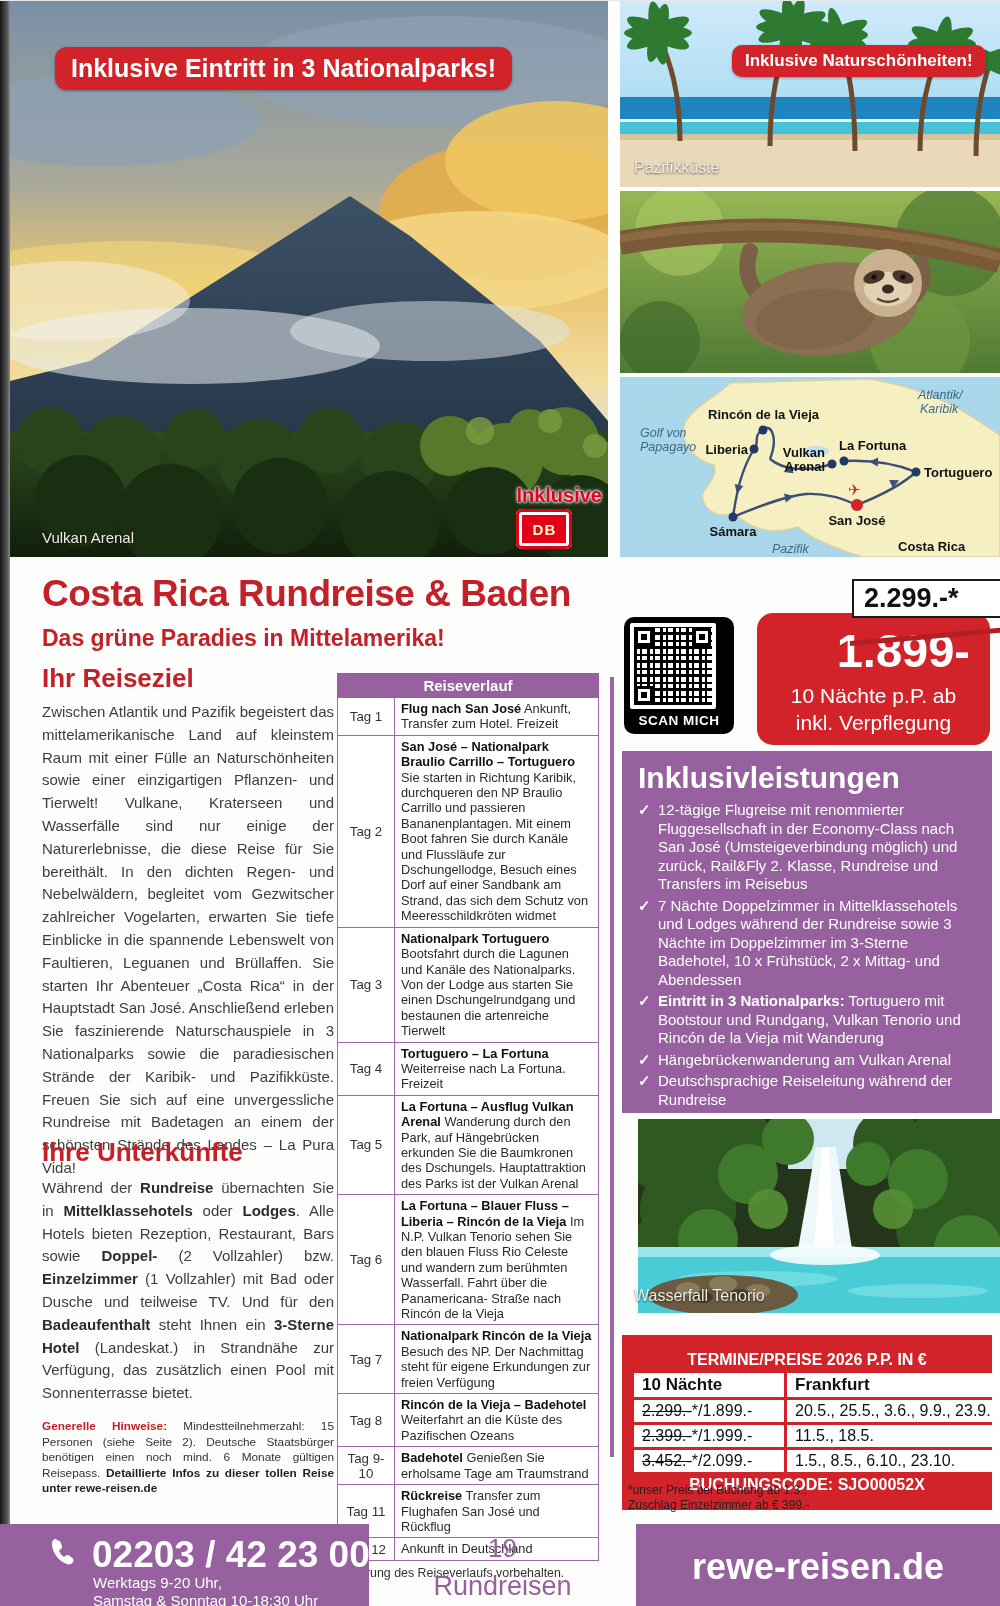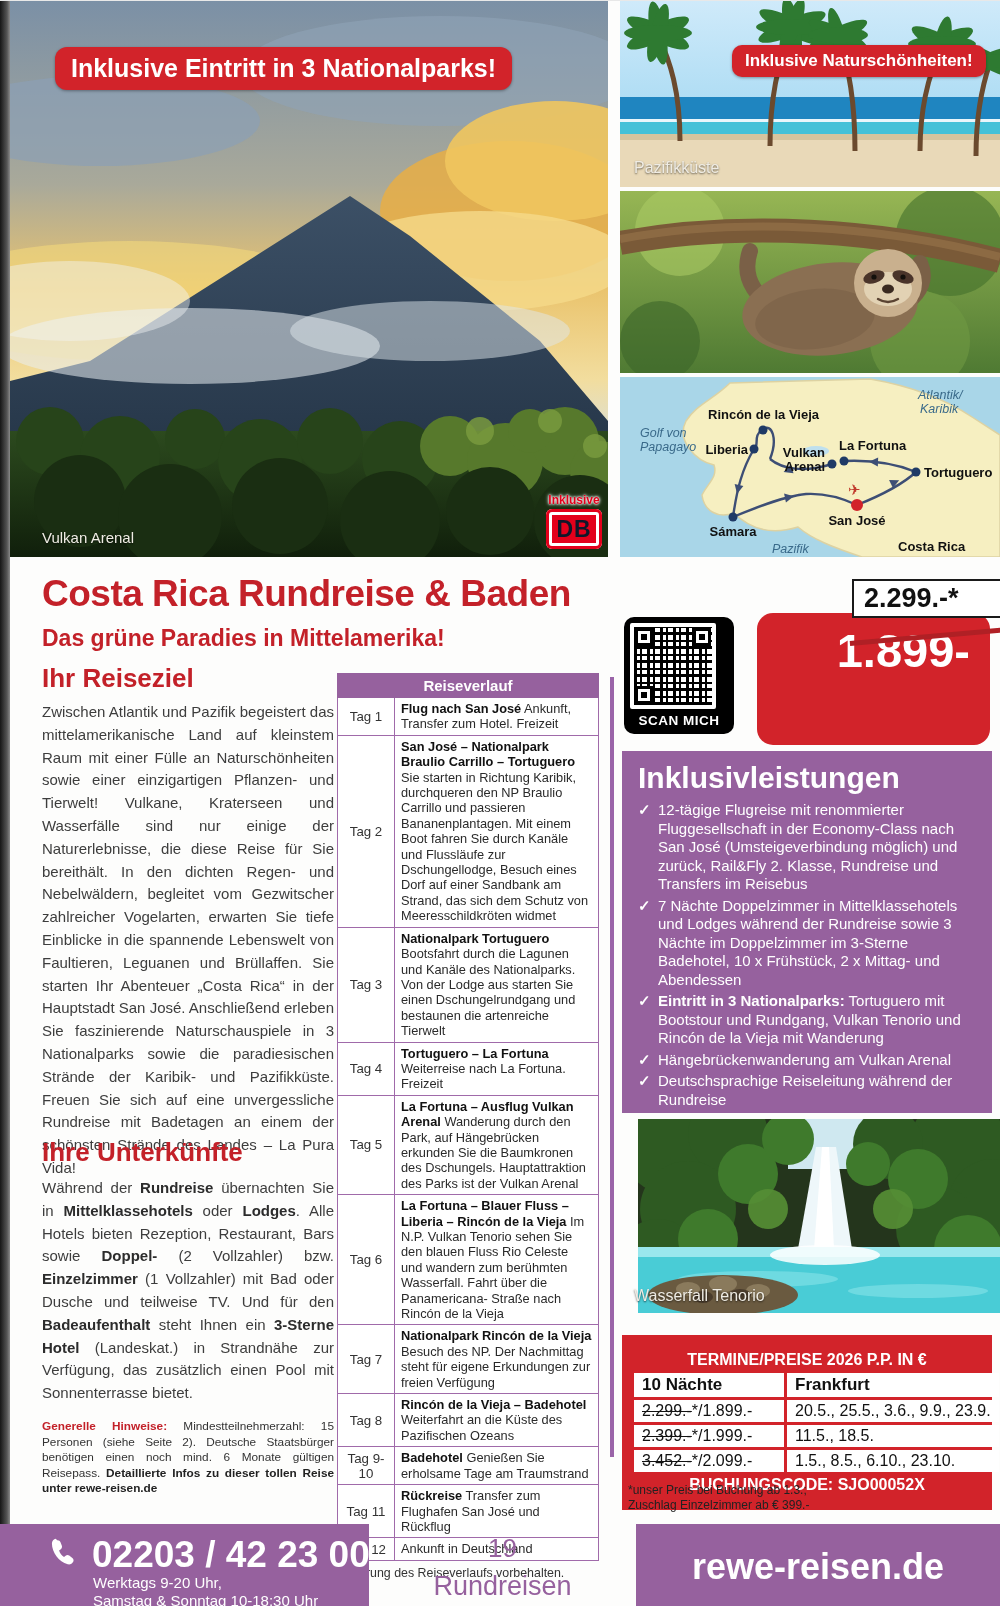--- a/index.html
+++ b/index.html
@@ -7,25 +7,25 @@
         font-family:"Liberation Sans",sans-serif;color:#3d3d3d;margin:1px auto;}
   .abs{position:absolute;}
   
   .edge-left{left:0;top:0;width:10px;height:1523px;background:linear-gradient(90deg,#161616,#555 70%,#8a8a8a);}
   .photo{overflow:hidden;}
   .photo svg{display:block;}
   .banner{background:#d2232a;color:#fff;font-weight:bold;border-radius:12px;
           padding:7px 16px;white-space:nowrap;box-shadow:0 1px 3px rgba(0,0,0,.35);}
   .photo-caption{color:#efece4;text-shadow:0 1px 2px rgba(0,0,0,.6);font-size:15px;}
   .db-wrap{text-align:center;}
-  .db-inklusive{color:#e3001b;font-weight:bold;font-size:12px;
+  .db-inklusive{color:#e3001b;font-weight:bold;font-size:20px;
      text-shadow:0 0 2px #fff,0 0 3px #fff,0 0 4px #fff;display:block;margin-bottom:2px;}
   .db-box{width:56px;height:40px;background:#e3001b;border-radius:6px;display:flex;align-items:center;justify-content:center;
      box-shadow:inset 0 0 0 3px #e3001b, inset 0 0 0 6px #fff;}
-  .db-box span{color:#0f172a;font-weight:bold;font-size:23px;letter-spacing:1px;}
+  .db-box span{color:#fef9c3;font-weight:bold;font-size:15px;letter-spacing:1px;}
   
   .title{color:#c32129;font-weight:bold;font-size:37px;letter-spacing:-.5px;white-space:nowrap;}
   .subtitle{color:#c32129;font-weight:bold;font-size:23px;}
   .h-red{color:#c32129;font-weight:bold;font-size:26px;}
   .body-txt{font-size:15px;line-height:22.8px;text-align:justify;color:#3d3d3d;}
   .body-txt b{color:#2c2c2c;}
   .small-note{font-size:11.8px;line-height:15.6px;text-align:justify;color:#333;}
   .small-note .red{color:#c32129;font-weight:bold;}
   .small-note b{color:#222;}
   
@@ -368,20 +368,24 @@
     <div class="qr">
       <div class="qrf tl"></div>
         <div class="qrf tr"></div>
         <div class="qrf bl"></div>
     </div>
     <div class="qr-label">SCAN MICH</div>
   </div>
 
   <div class="abs price-box" style="left:757px;top:612px;width:233px;height:132px;">
     <div class="price-big">1.899-</div>
+    <div class="price-sub">
+      <span>10 Nächte p.P. ab</span><br>
+      <span>inkl. Verpflegung</span>
+    </div>
   </div>
   <div class="abs old-price-box" style="left:852px;top:578px;">
     <span>2.299.-*</span>
     <div class="strike"></div>
   </div>
 
   <div class="abs incl-box" style="left:622px;top:750px;width:370px;height:362px;">
     <h2>Inklusivleistungen</h2>
     <ul>
       <li>

